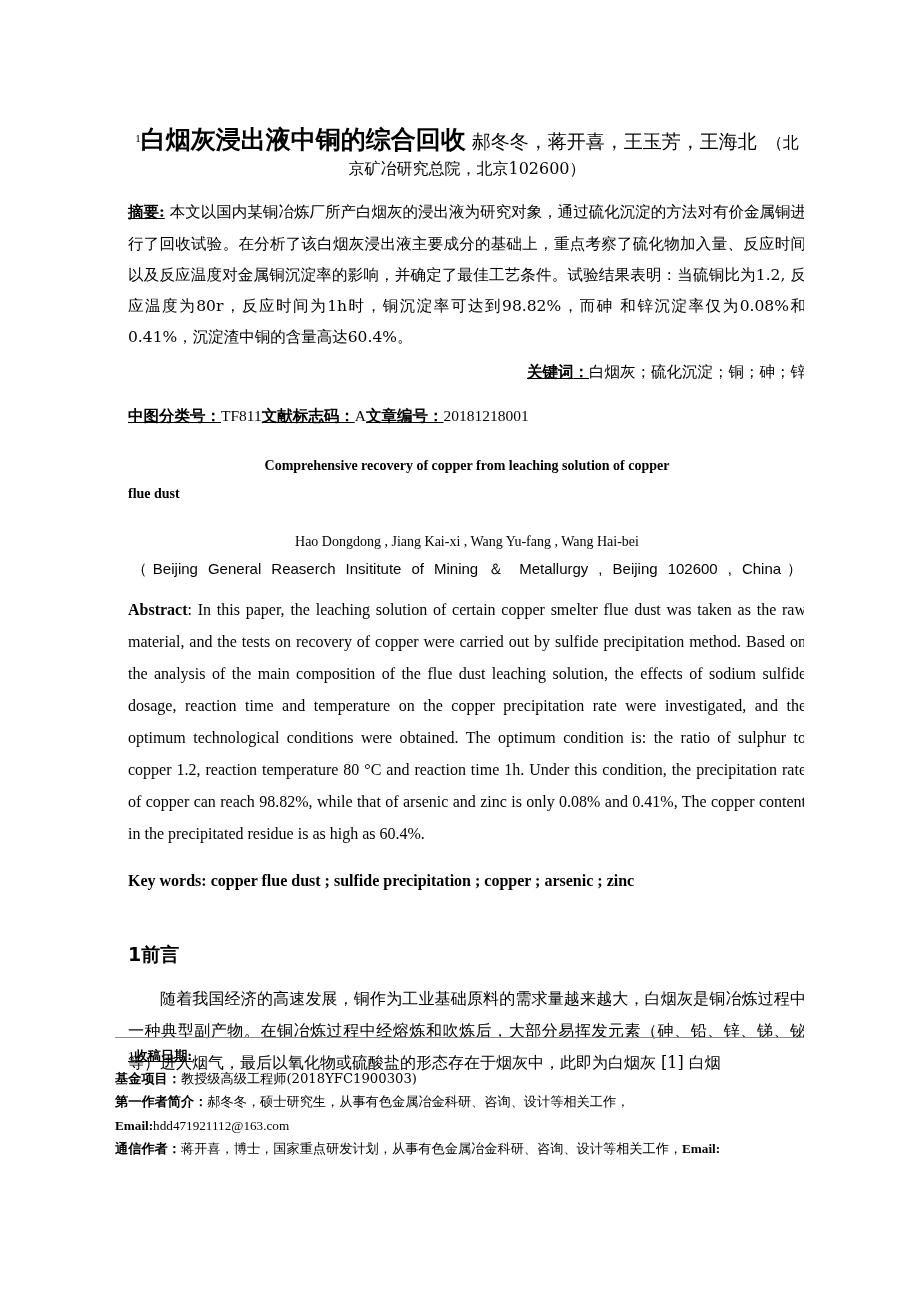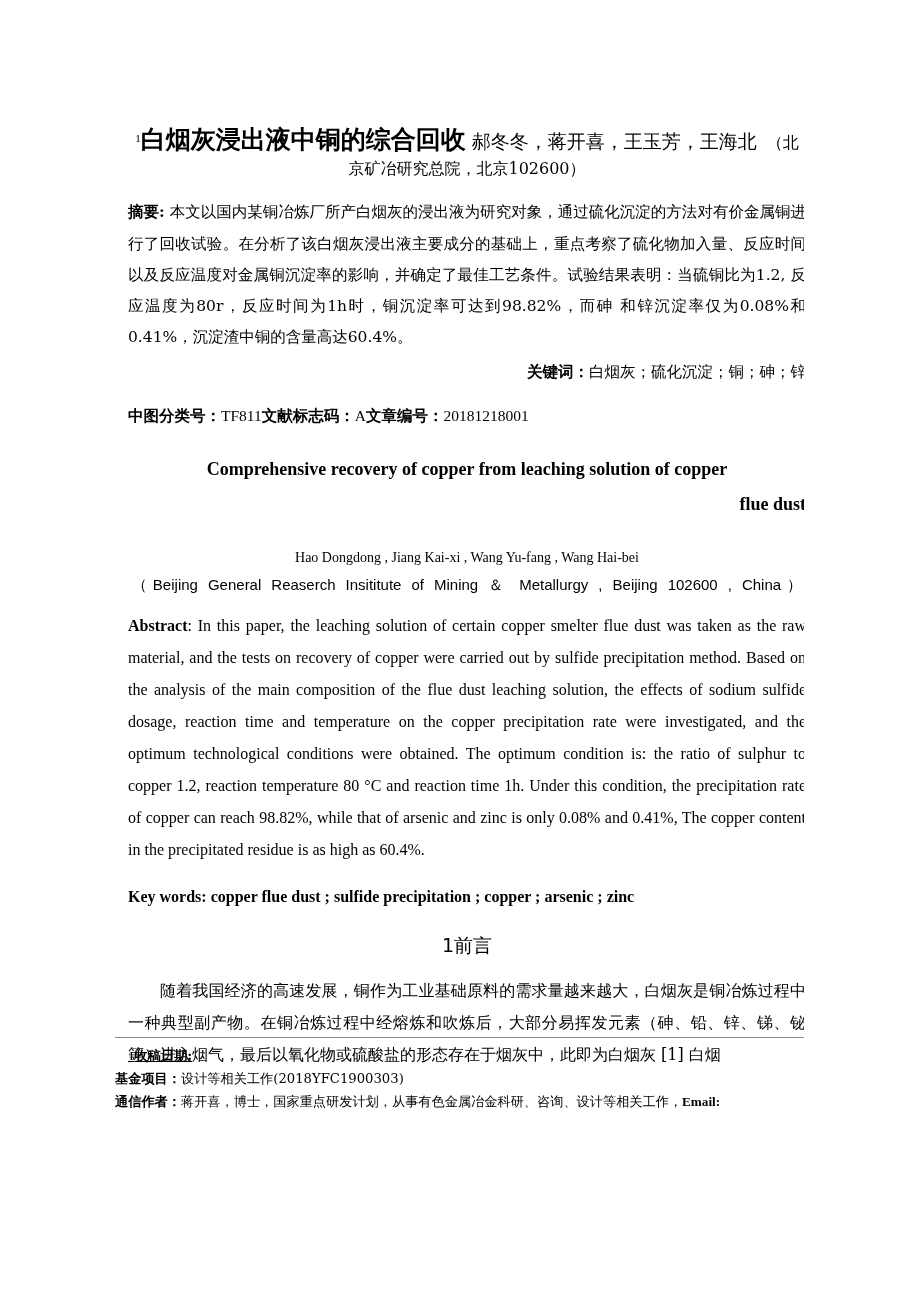--- a/index.html
+++ b/index.html
@@ -66,20 +66,21 @@
     line-height: 2.02;
     text-align: justify;
     text-justify: inter-ideograph;
     margin: 0;
   }
   .cn-abstract {
     margin-top: 16px;
   }
   .lbl-bold {
     font-weight: bold;
+    text-decoration: underline;
   }
   .cn-keywords {
     margin-top: 4px;
     font-family: "DejaVu Serif", "Liberation Serif", serif;
     font-size: 15.5px;
     line-height: 1.78;
     text-align: right;
   }
   .cn-clc {
     font-family: "DejaVu Serif", "Liberation Serif", serif;
@@ -90,25 +91,25 @@
     font-family: "Liberation Serif", serif;
     font-weight: normal;
   }
 
   
   .en-title {
     margin-top: 22px;
     text-align: center;
     font-family: "Liberation Serif", "DejaVu Serif", serif;
     font-weight: bold;
-    font-size: 18px;
+    font-size: 14px;
     line-height: 1.95;
   }
   .en-title-l2 {
-    text-align: right;
+    text-align: left;
   }
 
   .en-authors {
     margin-top: 24px;
     text-align: center;
     font-family: "Liberation Serif", "DejaVu Serif", serif;
     font-size: 14px;
     line-height: 1.5;
   }
   .en-affil {
@@ -136,26 +137,25 @@
     margin-top: 2px;
     font-family: "Liberation Serif", "DejaVu Serif", serif;
     font-size: 16px;
     line-height: 1.9;
     text-align: left;
     font-weight: bold;
   }
 
   
   .sec-heading {
-    margin-top: 20px;
+    margin-top: 44px;
     font-family: "DejaVu Sans", "Liberation Sans", sans-serif;
     font-size: 19px;
-    font-weight: normal;
+    font-weight: bold;
     line-height: 1.4;
-    text-align: center;
   }
   .body-para {
     margin-top: 12px;
     font-family: "DejaVu Serif", "Liberation Serif", serif;
     font-size: 16px;
     line-height: 2.0;
     text-align: justify;
     text-justify: inter-ideograph;
     text-indent: 2em;
   }
@@ -219,20 +219,22 @@
     <h2 class="sec-heading">1前言</h2>
     <p class="body-para">随着我国经济的高速发展，铜作为工业基础原料的需求量越来越大，白烟灰是铜冶炼过程中一种典型副产物。在铜冶炼过程中经熔炼和吹炼后，大部分易挥发元素（砷、铅、锌、锑、铋等）进入烟气，最后以氧化物或硫酸盐的形态存在于烟灰中，此即为白烟灰 [1] 白烟</p>
 
   </div>
 
   <div class="footnote-zone">
     <div class="footnote-rule"></div>
 
     <p class="fn-line fn-indent"><span class="fn-latin">1</span><span class="fn-b">收稿日期:</span></p>
 
-    <p class="fn-line"><span class="fn-b">基金项目：</span><span>设计等相关工作(2018YFC1900303)</span></p>
-
-
+    <p class="fn-line"><span class="fn-b">基金项目：</span><span>教授级高级工程师(2018YFC1900303)</span></p>
+
+    <p class="fn-line"><span class="fn-b">第一作者简介：</span><span>郝冬冬，硕士研究生，从事有色金属冶金科研、咨询、设计等相关工作，</span></p>
+
+    <p class="fn-line"><span class="fn-b fn-latin">Email:</span><span class="fn-latin">hdd471921112@163.com</span></p>
 
     <p class="fn-line"><span class="fn-b">通信作者：</span><span>蒋开喜，博士，国家重点研发计划，从事有色金属冶金科研、咨询、设计等相关工作，</span><span class="fn-b fn-latin">Email:</span></p>
 
   </div>
 </div>
 
 </body></html>

